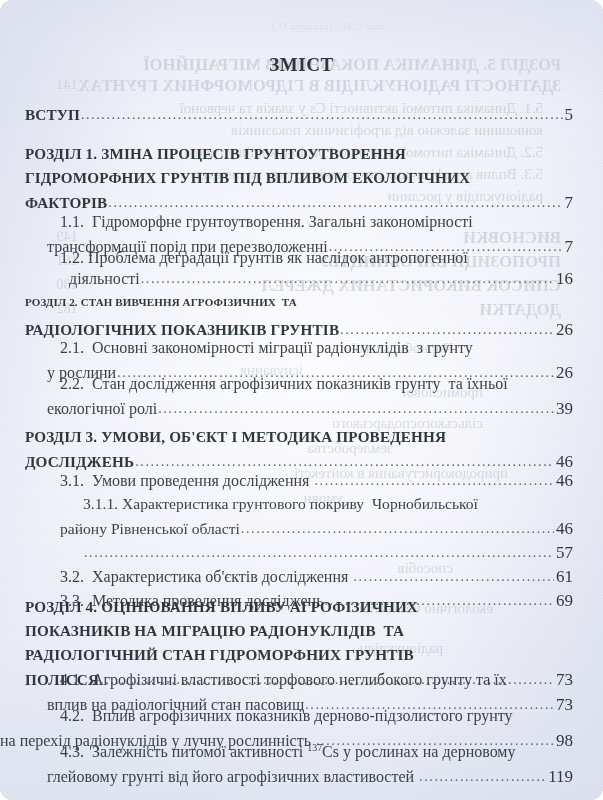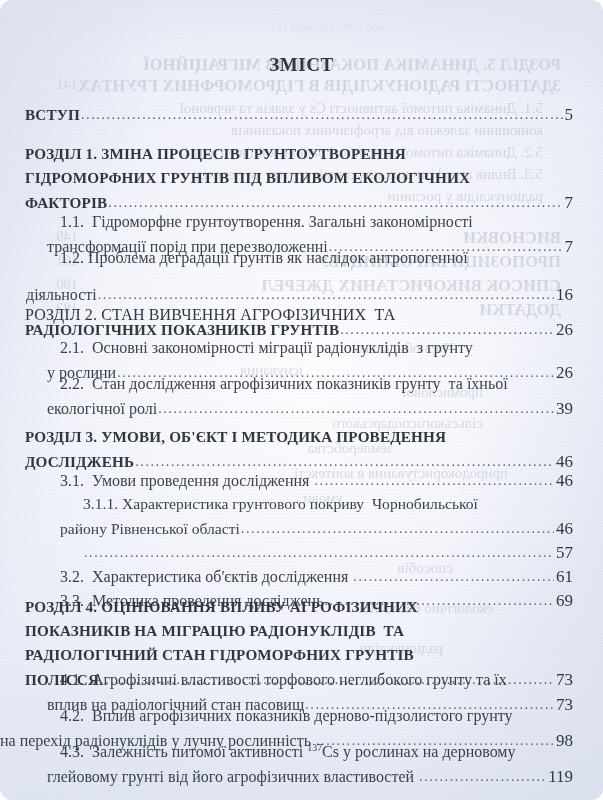--- a/index.html
+++ b/index.html
@@ -171,26 +171,26 @@
           <span class="dots">................................................................................................................................................................</span>
           <span class="pnum">7</span>
         </div>
         <div class="cont" style="top: 213px; left: 60px;">1.1.  Гідроморфне грунтоутворення. Загальні закономірності</div>
         <div class="entry lvl-1" style="top: 237px; padding-left: 47px;">
           <span class="etext">трансформації порід при перезволоженні</span>
           <span class="dots">................................................................................................................................................................</span>
           <span class="pnum">7</span>
         </div>
         <div class="cont" style="top: 249px; left: 60px;">1.2. Проблема деградації грунтів як наслідок антропогенної</div>
-        <div class="entry lvl-1" style="top: 285px; padding-left: 26px;">
+        <div class="entry lvl-1" style="top: 269px; padding-left: 69px;">
           <span class="etext">діяльності</span>
           <span class="dots">................................................................................................................................................................</span>
           <span class="pnum">16</span>
         </div>
-        <div class="cont" style="font-weight: normal; font-size: 16px; letter-spacing: 0.15px; color: rgb(46, 55, 62); top: 296px; left: 25px; margin-top: 10px;">РОЗДІЛ 2. СТАН ВИВЧЕННЯ АГРОФІЗИЧНИХ  ТА</div>
+        <div class="cont" style="font-weight: bold; font-size: 11px; letter-spacing: 0.15px; color: rgb(46, 55, 62); top: 296px; left: 25px;">РОЗДІЛ 2. СТАН ВИВЧЕННЯ АГРОФІЗИЧНИХ  ТА</div>
         <div class="entry lvl-h" style="top: 320px; padding-left: 25px;">
           <span class="etext">РАДІОЛОГІЧНИХ ПОКАЗНИКІВ ГРУНТІВ</span>
           <span class="dots">................................................................................................................................................................</span>
           <span class="pnum">26</span>
         </div>
         <div class="cont" style="top: 339px; left: 60px;">2.1.  Основні закономірності міграції радіонуклідів  з грунту</div>
         <div class="entry lvl-1" style="top: 363px; padding-left: 47px;">
           <span class="etext">у рослини</span>
           <span class="dots">................................................................................................................................................................</span>
           <span class="pnum">26</span>

